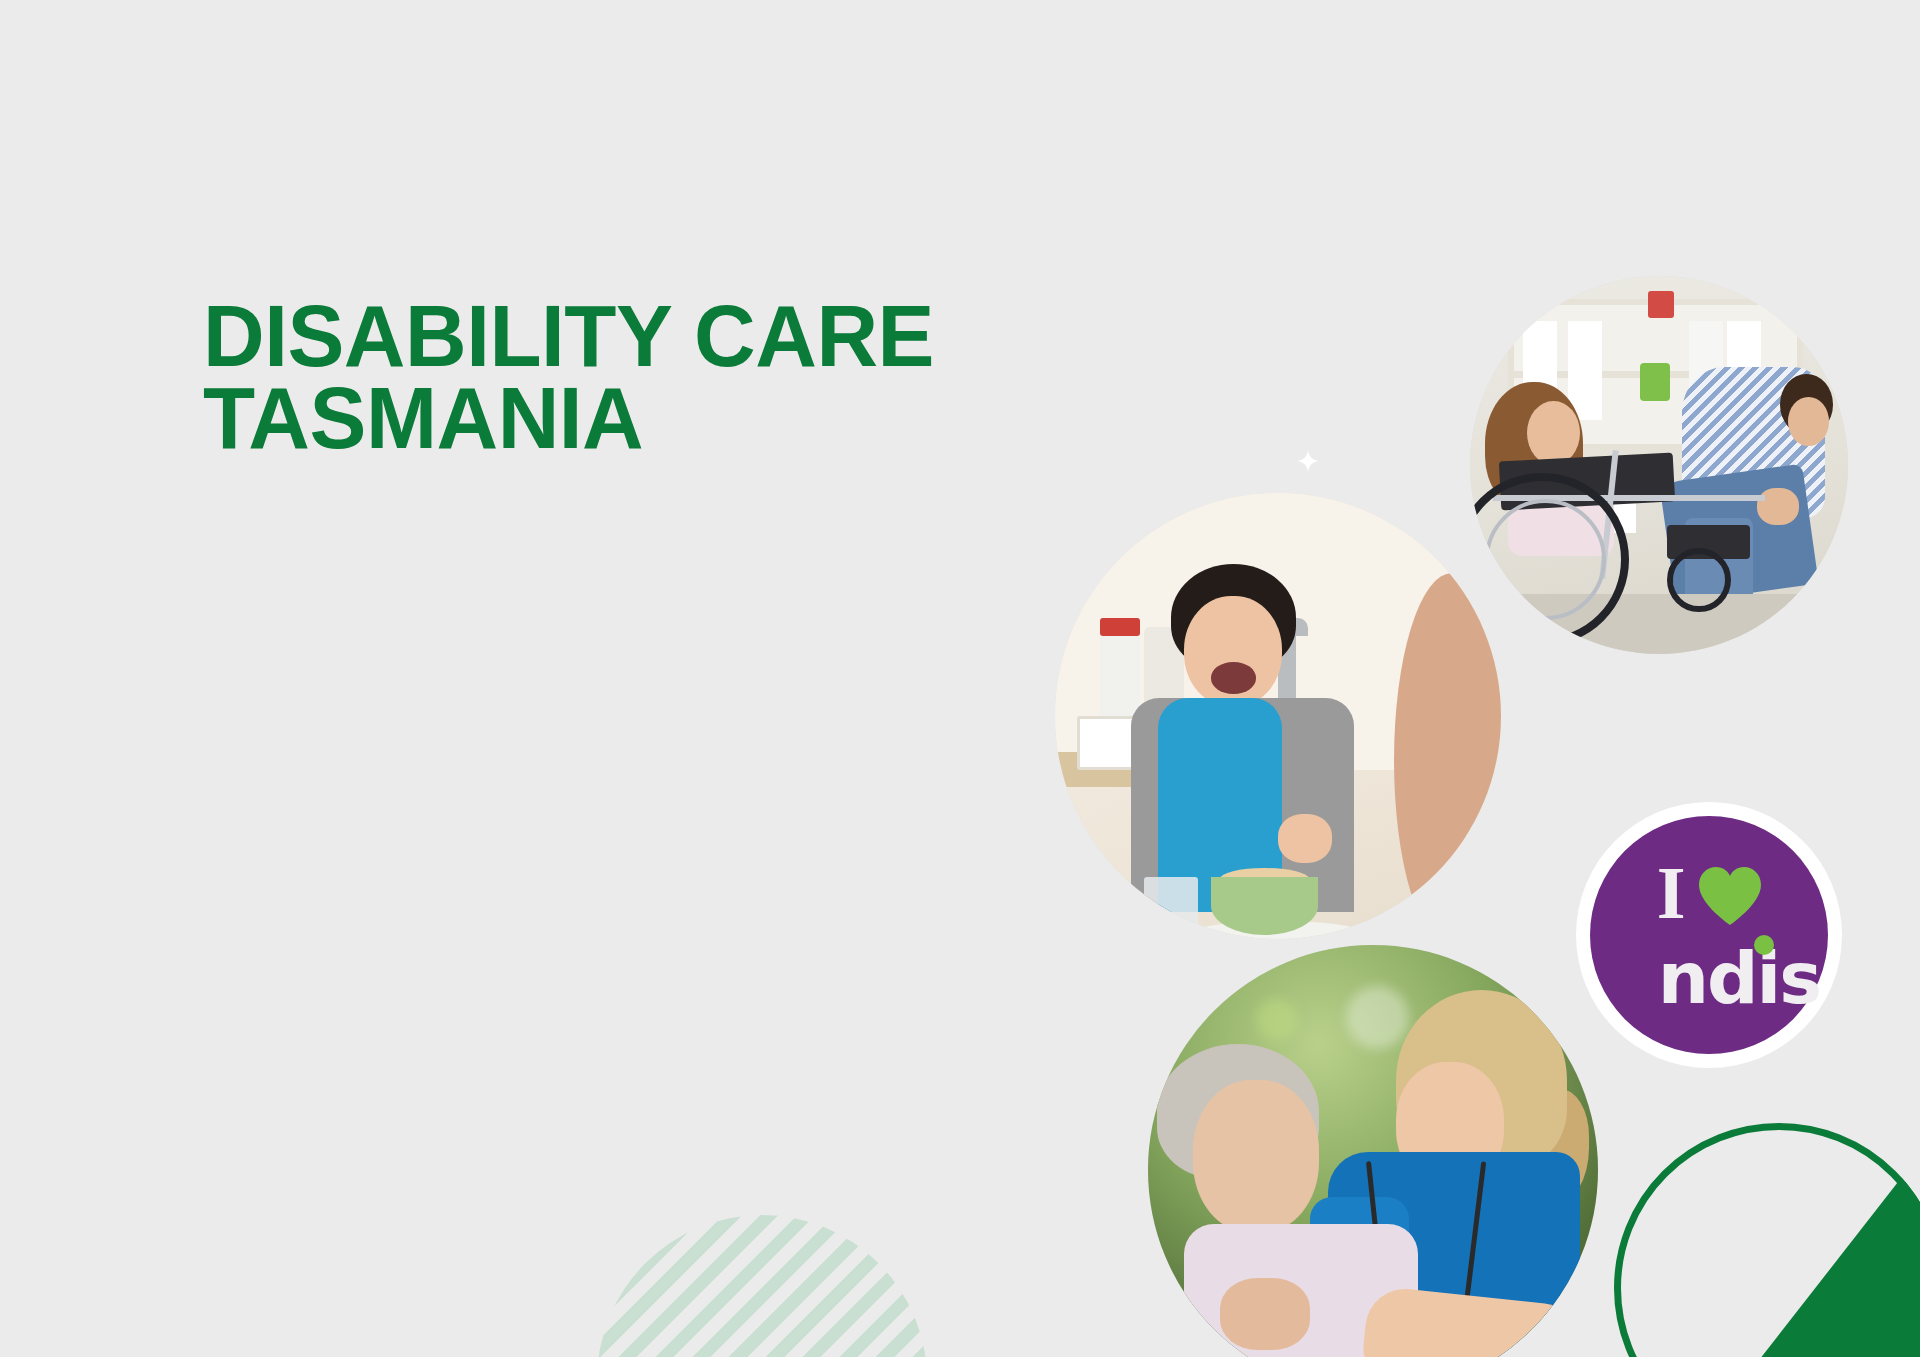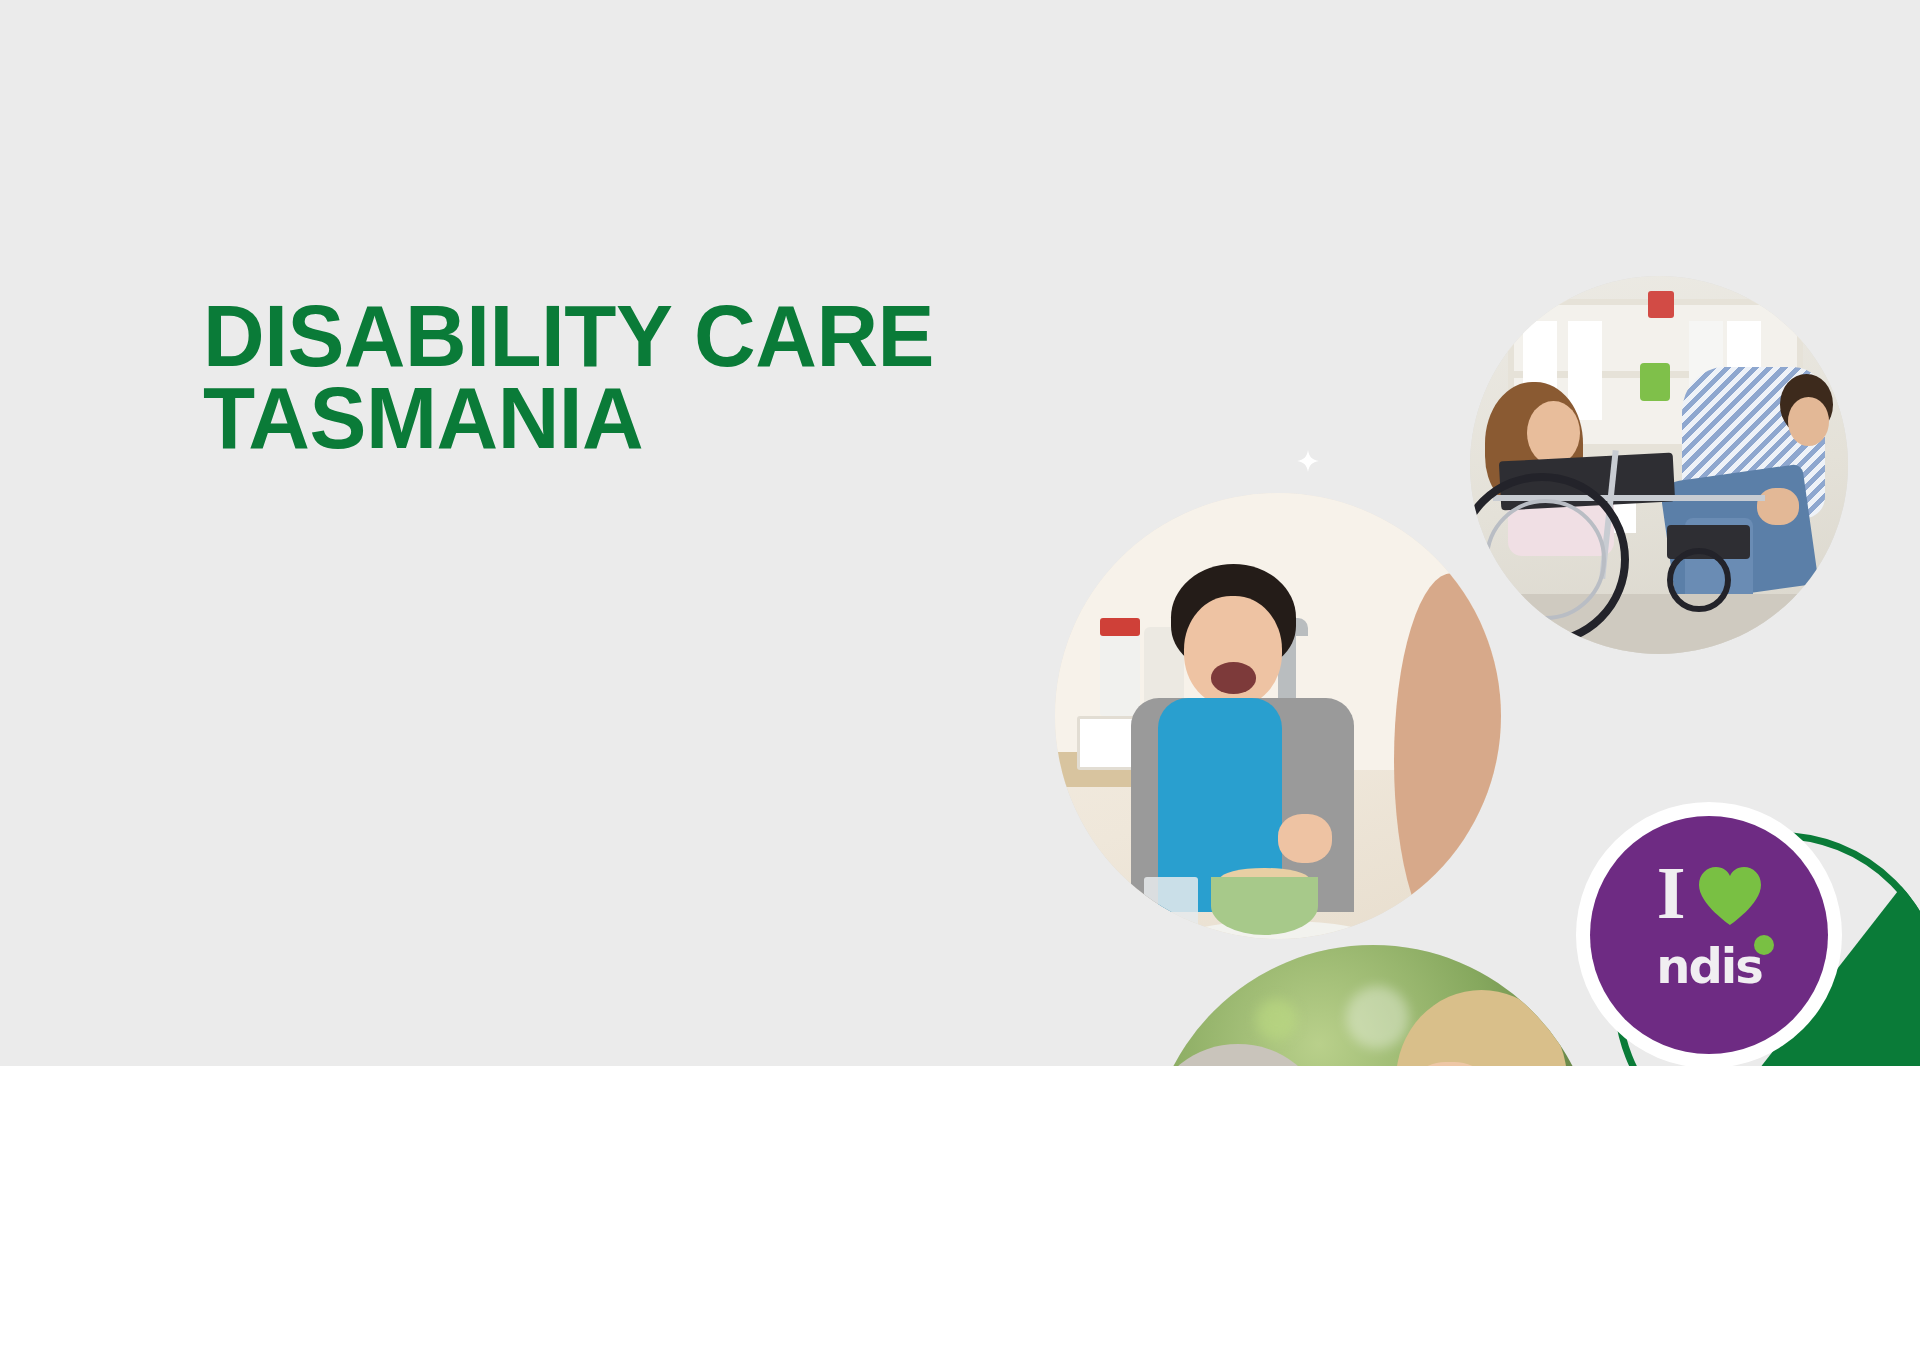--- a/index.html
+++ b/index.html
@@ -2,21 +2,21 @@
 <html><head>
 <meta charset="utf-8">
 <style>
   * { margin:0; padding:0; box-sizing:border-box; }
   html, body { background:#ffffff; }
   body { font-family:"Liberation Sans", sans-serif; }
 
   .banner {
     position:relative;
     width:1920px;
-    height:1066px;
+    height:1357px;
     background:#ebebeb;
     overflow:hidden;
   }
 
   
   .striped-circle {
     position:absolute;
     left:597px;
     top:1215px;
     width:330px;
@@ -206,25 +206,25 @@
     color:#f0eef1;
     line-height:1;
   }
   .ndis-heart {
     position:absolute;
     left:45%; top:21%;
     width:66px; height:60px;
   }
   .ndis-word {
     position:absolute;
-    left:0; right:0; top:53%;
-    text-align:center;
+    left:0; right:8px; top:53%;
+    text-align:right;
     font-family:"DejaVu Sans", sans-serif;
     font-weight:bold;
-    font-size:48px;
+    font-size:72px;
     line-height:1;
     color:#f0eef1;
     letter-spacing:-2px;
   }
   .ndis-dot {
     position:absolute;
     right:54px; top:50%;
     width:20px; height:20px;
     border-radius:50%;
     background:#79c043;

